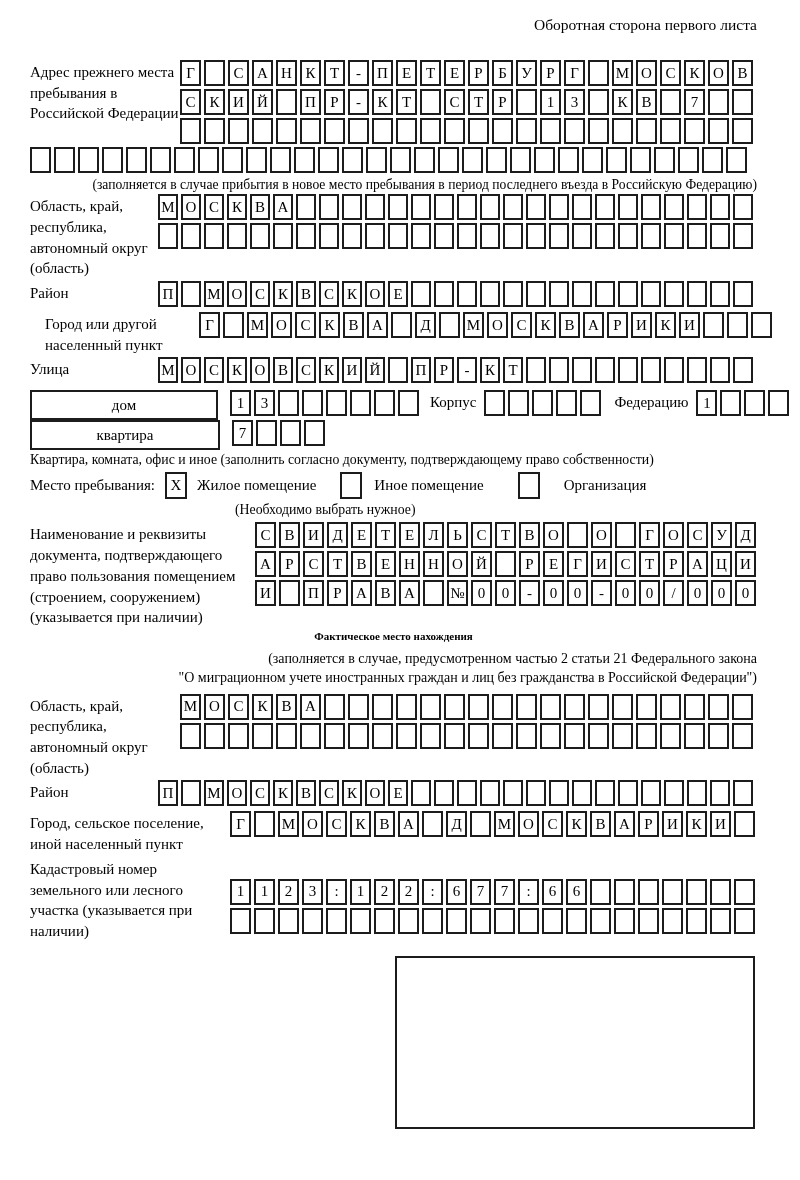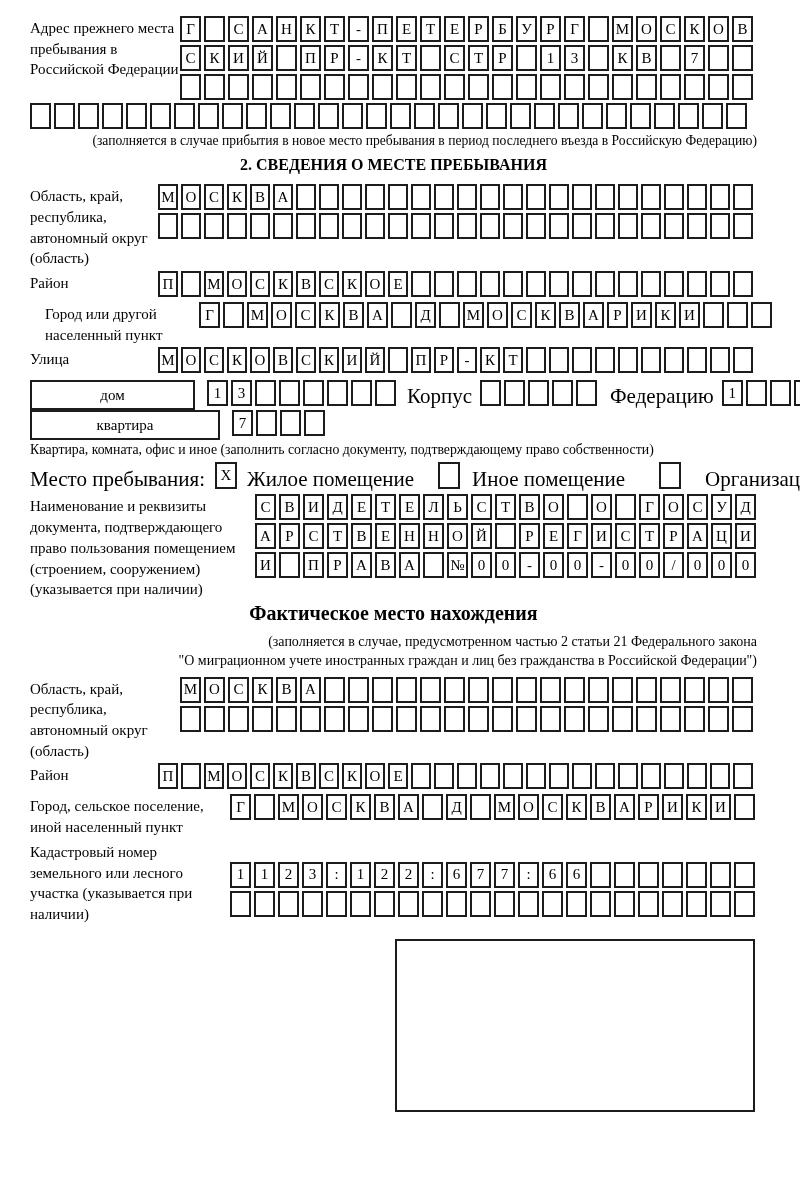--- a/index.html
+++ b/index.html
@@ -31,39 +31,40 @@
   .center-note { text-align: right; font-size: 13.6px; line-height: 1.35; }
   .left-note { font-size: 13.8px; margin: 2px 0 4px 0; }
 
   .sec-title { text-align: center; font-weight: bold; font-size: 16px; margin: 6px 0 10px 0; }
 
   .wide-box {
     border: 2px solid #1c1c1c; height: 30px;
     display: flex; align-items: center; justify-content: center;
     font-size: 15px; flex: 0 0 auto;
   }
-  .inline-lbl { font-size: 21px; padding-top: 4px; flex: 0 0 auto; }
+  .inline-lbl { font-size: 15px; padding-top: 4px; flex: 0 0 auto; }
 
   .chk {
     width: 22px; height: 27px; border: 2px solid #1c1c1c; flex: 0 0 auto;
     display: flex; align-items: center; justify-content: center; font-size: 15px;
   }
 
   .stamp-box {
     width: 360px; height: 173px; border: 2px solid #1c1c1c;
     margin-left: 365px; margin-top: 14px;
   }
   .mt2 { margin-top: 2px; } .mt4 { margin-top: 4px; }
   .gap8 { width: 8px; flex: 0 0 auto; } .gap10 { width: 10px; flex: 0 0 auto; } .gap12 { width: 12px; flex: 0 0 auto; }
 </style>
 </head>
 <body>
 
 <div class="page">
 
+  <div class="header-note">Оборотная сторона первого листа</div>
 
   <div class="form-row">
     <div class="lbl" style="width:150px;">Адрес прежнего места пребывания в Российской Федерации</div>
     <div class="rows">
       <div class="boxrow">
           <div class="cell">Г</div>
           <div class="cell"></div>
           <div class="cell">С</div>
           <div class="cell">А</div>
           <div class="cell">Н</div>
@@ -168,21 +169,20 @@
       <div class="cell"></div>
       <div class="cell"></div>
       <div class="cell"></div>
       <div class="cell"></div>
       <div class="cell"></div>
       <div class="cell"></div>
       <div class="cell"></div>
     </div>
   <div class="center-note">(заполняется в случае прибытия в новое место пребывания в период последнего въезда в Российскую Федерацию)</div>
 
-  <div class="sec-title">2. СВЕДЕНИЯ О МЕСТЕ ПРЕБЫВАНИЯ</div>
 
   <div class="form-row">
     <div class="lbl" style="width:128px;">Область, край, республика, автономный округ (область)</div>
     <div class="rows">
       <div class="boxrow sm">
           <div class="cell">М</div>
           <div class="cell">О</div>
           <div class="cell">С</div>
           <div class="cell">К</div>
           <div class="cell">В</div>
@@ -327,21 +327,21 @@
         <div class="cell"></div>
         <div class="cell"></div>
         <div class="cell"></div>
         <div class="cell"></div>
         <div class="cell"></div>
         <div class="cell"></div>
       </div>
   </div>
 
   <div class="form-row mt4">
-    <div class="wide-box" style="width:165px;">дом</div>
+    <div class="wide-box" style="width:188px;">дом</div>
     <div class="gap12"></div>
     <div class="boxrow">
         <div class="cell">1</div>
         <div class="cell">3</div>
         <div class="cell"></div>
         <div class="cell"></div>
         <div class="cell"></div>
         <div class="cell"></div>
         <div class="cell"></div>
         <div class="cell"></div>
@@ -391,20 +391,21 @@
     <div class="gap12"></div>
     <div class="inline-lbl" style="padding-top:5px;">Иное помещение</div>
     <div class="gap12"></div>
       <div class="gap12"></div>
       <div class="gap10"></div>
     <div class="chk"></div>
     <div class="gap12"></div>
       <div class="gap12"></div>
     <div class="inline-lbl" style="padding-top:5px;">Организация</div>
   </div>
+  <div class="left-note" style="margin-left:205px; margin-top:3px;">(Необходимо выбрать нужное)</div>
 
   <div class="form-row mt2">
     <div class="lbl" style="width:225px;">Наименование и реквизиты документа, подтверждающего право пользования помещением (строением, сооружением) (указывается при наличии)</div>
     <div class="rows">
       <div class="boxrow">
           <div class="cell">С</div>
           <div class="cell">В</div>
           <div class="cell">И</div>
           <div class="cell">Д</div>
           <div class="cell">Е</div>
@@ -467,21 +468,21 @@
           <div class="cell">0</div>
           <div class="cell">0</div>
           <div class="cell">/</div>
           <div class="cell">0</div>
           <div class="cell">0</div>
           <div class="cell">0</div>
         </div>
     </div>
   </div>
 
-  <div class="sec-title" style="font-size:20px; margin-top:2px; margin-bottom:8px;">Фактическое место нахождения</div>
+  <div class="sec-title" style="font-size:11px; margin-top:2px; margin-bottom:8px;">Фактическое место нахождения</div>
   <div class="center-note" style="font-size:14px;">(заполняется в случае, предусмотренном частью 2 статьи 21 Федерального закона</div>
   <div class="center-note" style="font-size:14px; margin-bottom:6px;">"О миграционном учете иностранных граждан и лиц без гражданства в Российской Федерации")</div>
 
   <div class="form-row">
     <div class="lbl" style="width:150px;">Область, край, республика, автономный округ (область)</div>
     <div class="rows">
       <div class="boxrow">
           <div class="cell">М</div>
           <div class="cell">О</div>
           <div class="cell">С</div>

